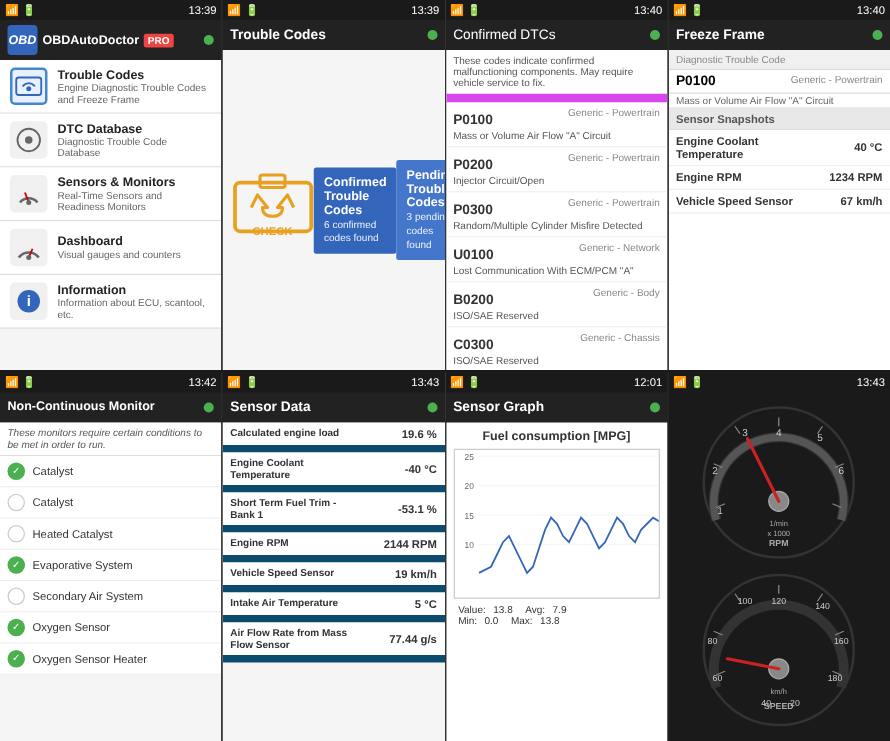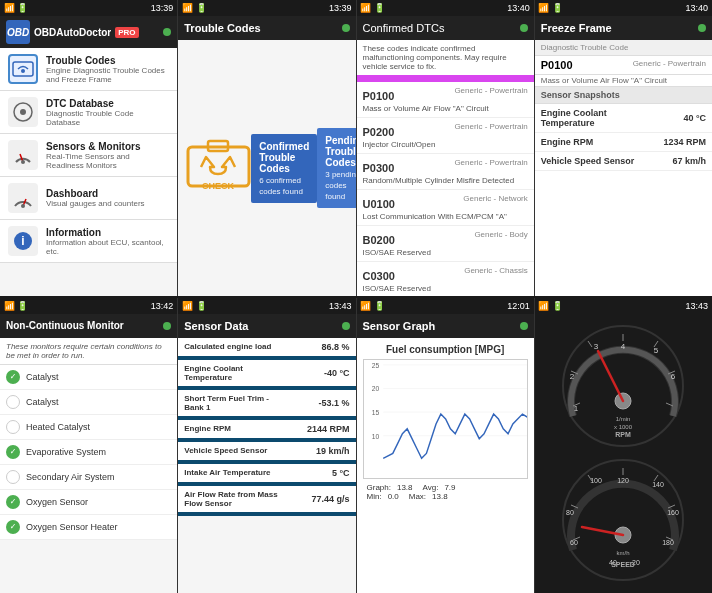--- a/index.html
+++ b/index.html
@@ -64,21 +64,21 @@
 
     
     .monitor-desc { font-size: 8px; color: #555; padding: 4px 6px; background: #fff; border-bottom: 1px solid #ddd; font-style: italic; }
     .monitor-item { display: flex; align-items: center; gap: 6px; padding: 5px 6px; border-bottom: 1px solid #eee; background: #fff; }
     .monitor-check { width: 14px; height: 14px; border-radius: 50%; display: flex; align-items: center; justify-content: center; flex-shrink: 0; }
     .check-green { background: #4CAF50; color: #fff; font-size: 8px; }
     .check-empty { background: transparent; border: 1px solid #ccc; }
     .monitor-label { font-size: 9px; color: #333; }
 
     
-    .sensor-row { display: flex; justify-content: space-between; align-items: center; padding: 4px 6px; border-bottom: 4px solid #0c4a6e; background: #fff; }
+    .sensor-row { display: flex; justify-content: space-between; align-items: center; padding: 4px 6px; border-bottom: 6px solid #0c4a6e; background: #fff; }
     .sensor-label { font-size: 8px; color: #333; flex: 1; font-weight: bold; }
     .sensor-value { font-size: 9px; color: #333; font-weight: bold; }
 
     
     .graph-container { background: #fff; padding: 4px; flex: 1; }
     .graph-title { font-size: 10px; font-weight: bold; color: #333; text-align: center; padding: 2px; }
     .graph-area { position: relative; height: 120px; background: #fff; border: 1px solid #ccc; margin: 2px; }
     .graph-stats { padding: 2px 6px; font-size: 8px; color: #333; }
     .graph-stat-row { display: flex; gap: 4px; }
     .gauge-wrap { position: relative; width: 130px; height: 130px; }
@@ -338,21 +338,21 @@
       <span>📶 🔋</span>
       <span>13:43</span>
     </div>
     <div class="app-header">
       <span style="font-size:11px;font-weight:bold;">Sensor Data</span>
       <div class="header-green-dot"></div>
     </div>
     <div class="screen-content">
       <div class="sensor-row">
         <span class="sensor-label">Calculated engine load</span>
-        <span class="sensor-value">86.8 %</span>
+        <span class="sensor-value">19.6 %</span>
       </div>
       <div class="sensor-row">
         <span class="sensor-label">Engine Coolant<br>Temperature</span>
         <span class="sensor-value">-40 °C</span>
       </div>
       <div class="sensor-row">
         <span class="sensor-label">Short Term Fuel Trim -<br>Bank 1</span>
         <span class="sensor-value">-53.1 %</span>
       </div>
       <div class="sensor-row">
@@ -396,21 +396,21 @@
           <line x1="20" y1="5" x2="170" y2="5" stroke="#eee" stroke-width="0.5"></line>
           <line x1="20" y1="29" x2="170" y2="29" stroke="#eee" stroke-width="0.5"></line>
           <line x1="20" y1="53" x2="170" y2="53" stroke="#eee" stroke-width="0.5"></line>
           <line x1="20" y1="77" x2="170" y2="77" stroke="#eee" stroke-width="0.5"></line>
 
           <polyline points="20,100 30,95 35,85 40,75 45,70 50,80 55,90 60,100 65,95 70,80 75,65 80,55 85,60 90,70 95,75 100,65 105,55 110,60 115,70 120,80 125,75 130,65 135,55 140,60 145,70 150,75 155,65 160,60 165,55 170,58" fill="none" stroke="#3366bb" stroke-width="1.5"></polyline>
         </svg>
       </div>
       <div class="graph-stats">
         <div class="graph-stat-row">
-          <span>Graph:</span>
+          <span>Value:</span>
           <span style="margin-left:2px;">13.8</span>
           <span style="margin-left:6px;">Avg:</span>
           <span style="margin-left:2px;">7.9</span>
         </div>
         <div class="graph-stat-row">
           <span>Min:</span>
           <span style="margin-left:2px;">0.0</span>
           <span style="margin-left:6px;">Max:</span>
           <span style="margin-left:2px;">13.8</span>
         </div>

